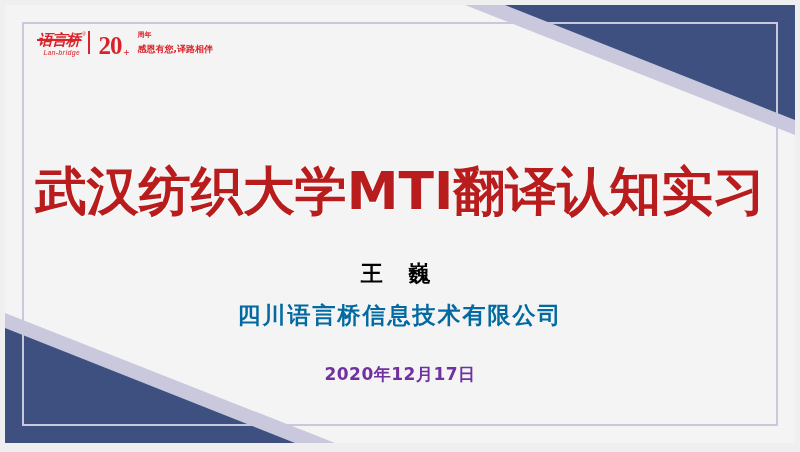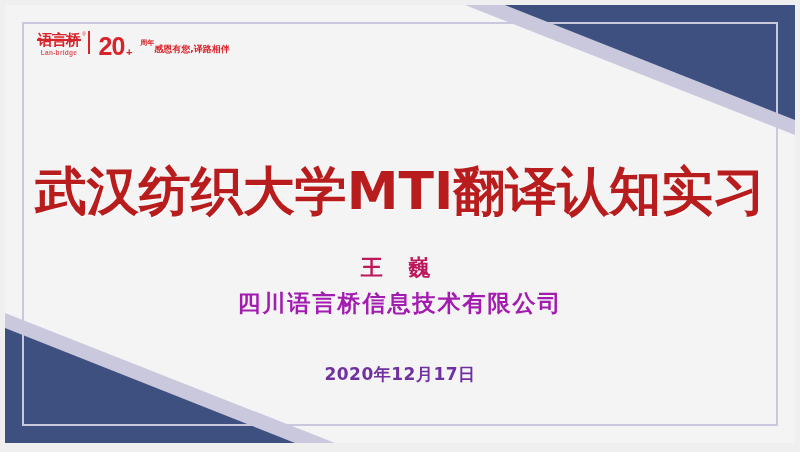--- a/index.html
+++ b/index.html
@@ -82,22 +82,23 @@
     left: 33px;
     top: 26px;
     display: flex;
     align-items: flex-end;
     gap: 5px;
     line-height: 1;
   }
   .logo-mark {
     display: flex;
     flex-direction: column;
-    align-items: center;
-    position: relative;
+    align-items: flex-end;
+    position: relative;
+    font-style: italic;
   }
   .logo-cn {
     font-family: "DejaVu Sans", sans-serif;
     font-size: 15px;
     font-weight: bold;
     color: #d8232a;
     letter-spacing: -1px;
     line-height: 1;
     position: relative;
     white-space: nowrap;
@@ -127,39 +128,39 @@
     font-size: 5px;
     color: #d8232a;
   }
   .logo-divider {
     width: 1.5px;
     height: 23px;
     background: #d8232a;
     margin: 0 4px 2px 3px;
   }
   .logo-20 {
-    font-family: Liberation Sans, sans-serif;
+    font-family: Liberation Serif, serif;
     font-size: 25px;
     font-weight: bold;
     color: #d8232a;
     line-height: 0.82;
     letter-spacing: -1px;
     position: relative;
   }
   .logo-plus {
     position: absolute;
     right: -7px;
     bottom: -1px;
     font-size: 11px;
     font-weight: bold;
     color: #d8232a;
   }
   .logo-tag {
     display: flex;
-    flex-direction: row;
+    flex-direction: column;
     justify-content: flex-end;
     margin-left: 11px;
     margin-bottom: 1px;
   }
   .logo-anniv {
     font-family: "DejaVu Sans", sans-serif;
     font-size: 7px;
     font-weight: bold;
     color: #d8232a;
     line-height: 1.1;
@@ -200,31 +201,31 @@
     position: absolute;
     left: 0;
     right: 0;
     top: 243px;
     text-align: center;
   }
   .presenter-name {
     font-family: "DejaVu Serif", "Liberation Serif", serif;
     font-size: 22px;
     font-weight: bold;
-    color: #be185d;
+    color: #000000;
     letter-spacing: 9px;
     line-height: 1.25;
-    margin: 6px;
+    margin: 12px;
     white-space: nowrap;
   }
   .presenter-org {
     font-family: "DejaVu Serif", "Liberation Serif", serif;
     font-size: 23px;
     font-weight: bold;
-    color: #a21caf;
+    color: #0369a1;
     letter-spacing: 2px;
     line-height: 1.3;
     margin: 4px 0 0 0;
     white-space: nowrap;
   }
 
   
   .date-block {
     position: absolute;
     left: 0;

